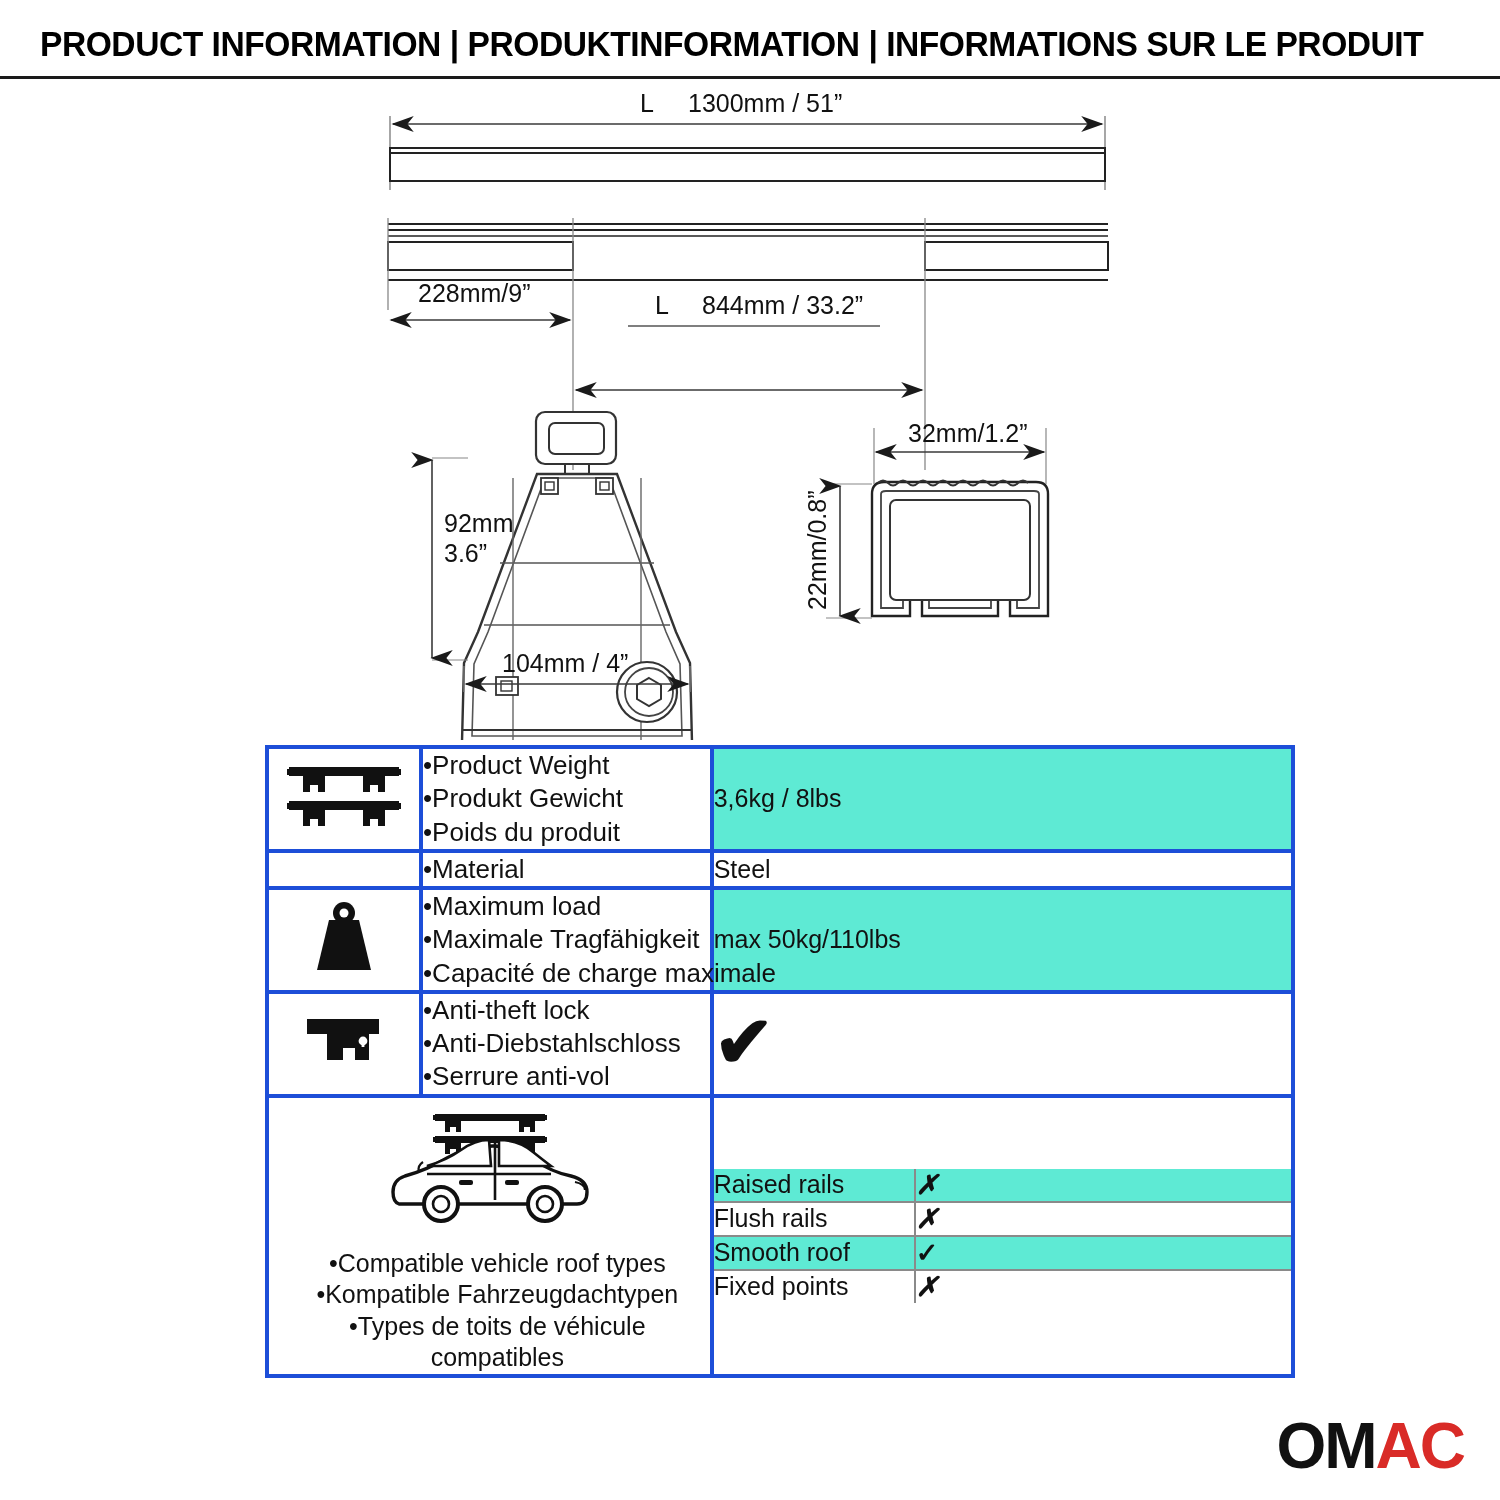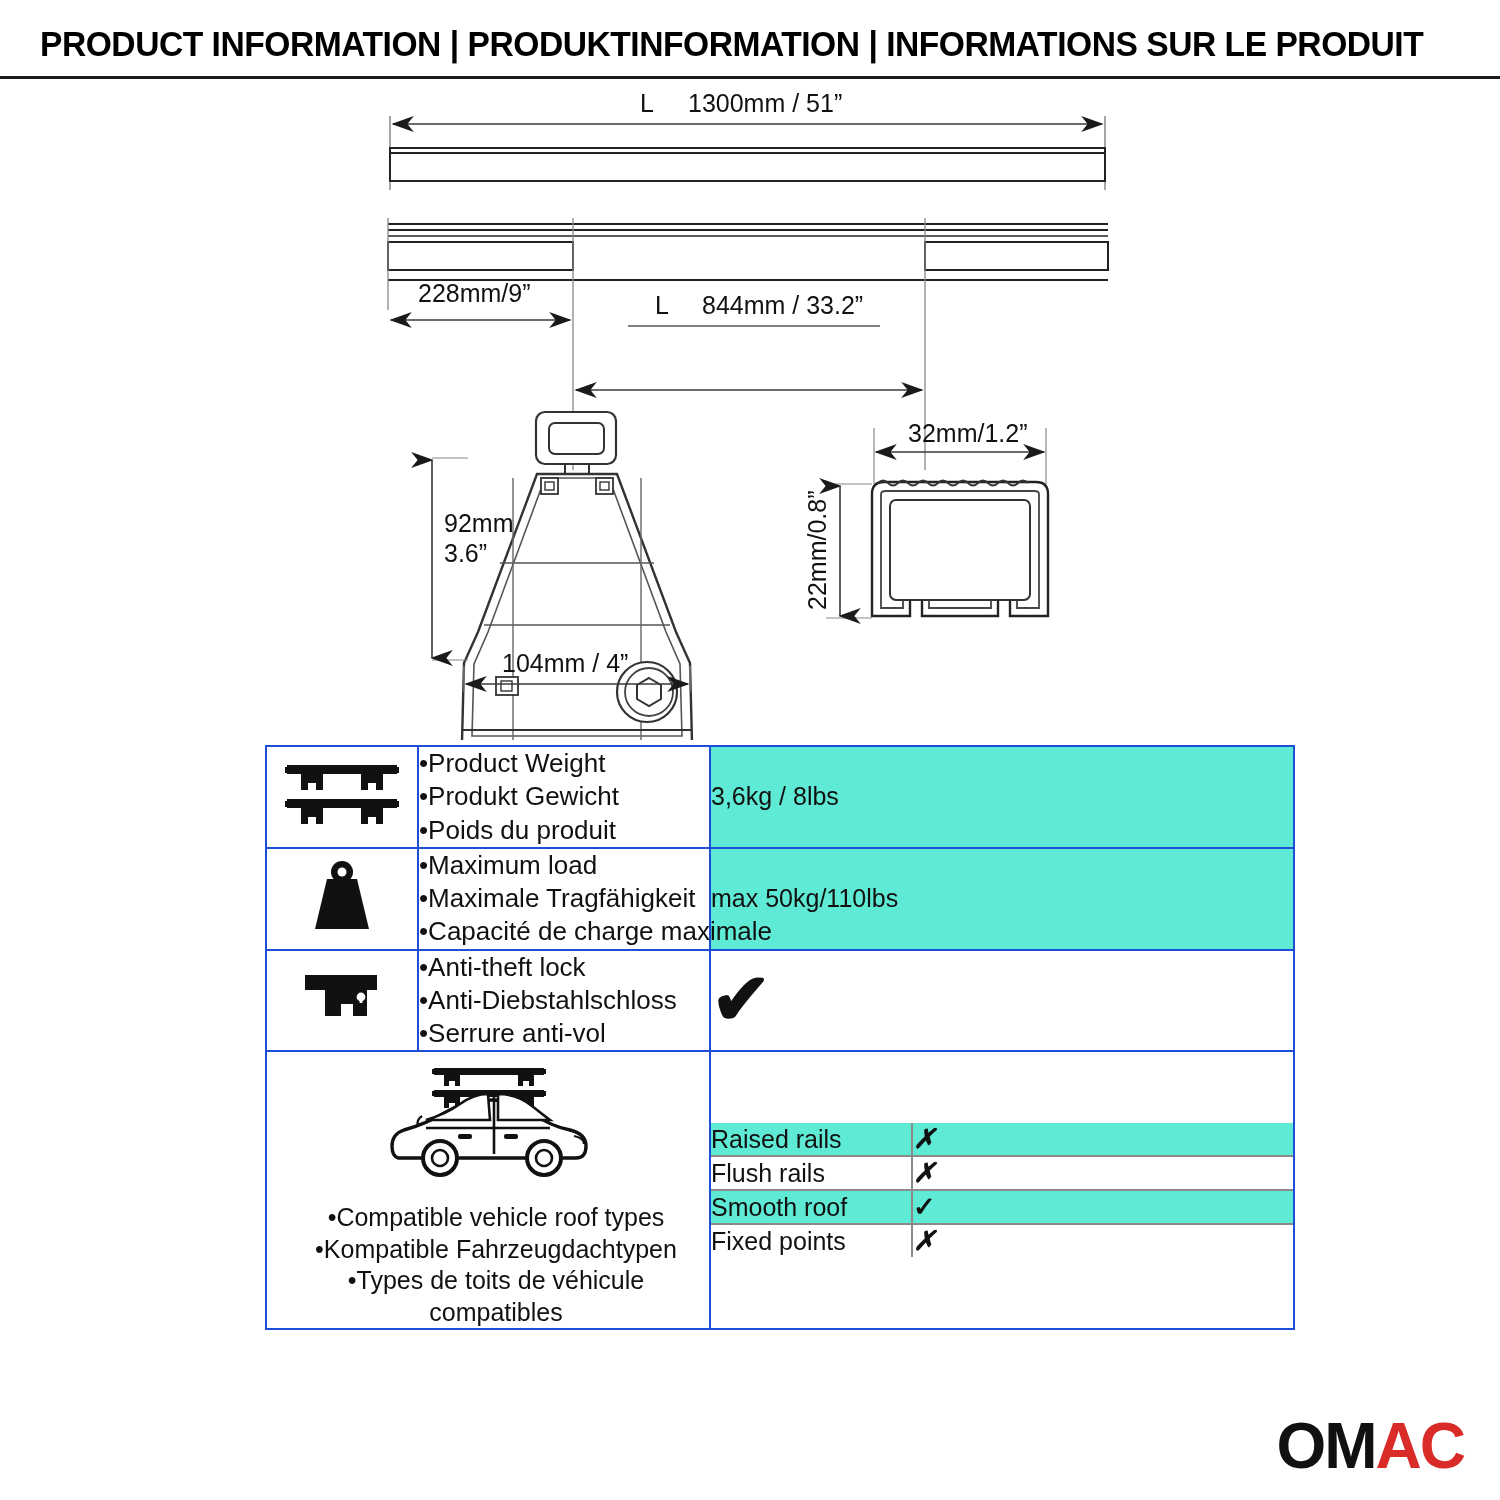--- a/index.html
+++ b/index.html
@@ -32,21 +32,21 @@
   .drawing svg{display:block;}
 
   
   .spec-table{
     position:absolute;left:265px;top:745px;
     width:1030px;
     border-collapse:collapse;
     table-layout:fixed;
   }
   .spec-table td{
-    border:2px solid #1d4ed8;
+    border:4px solid #1d4ed8;
     padding:0;
     vertical-align:middle;
     font-size:25px;
     color:#111;
   }
   .icon-cell{width:150px;text-align:center;padding:8px 0 8px 14px;}
   .label-cell{padding:10px 4px 10px 4px;}
   .value-cell{padding:10px 0 10px 22px;font-size:27px;}
   .shaded{background:#5eead4;}
   .lines{line-height:1.28;font-size:26px;white-space:nowrap;}
@@ -234,20 +234,29 @@
         <td class="label-cell">
           <div class="lines">
             <div>•Product Weight</div>
             <div>•Produkt Gewicht</div>
             <div>•Poids du produit</div>
           </div>
         </td>
         <td class="value-cell shaded" colspan="2">3,6kg / 8lbs</td>
       </tr>
 
+      <tr>
+        <td class="icon-cell"></td>
+        <td class="label-cell">
+          <div class="lines">
+            <div>•Material</div>
+          </div>
+        </td>
+        <td class="value-cell" colspan="2">Steel</td>
+      </tr>
 
       <tr>
         <td class="icon-cell">
           <span>
             <svg width="70" height="74" viewBox="0 0 70 74">
               <circle cx="35" cy="13" r="11" fill="#111"></circle>
               <circle cx="35" cy="13" r="4.5" fill="#fff"></circle>
               <path d="M20,20 h30 l12,50 h-54 Z" fill="#111"></path>
             </svg>
           </span>

